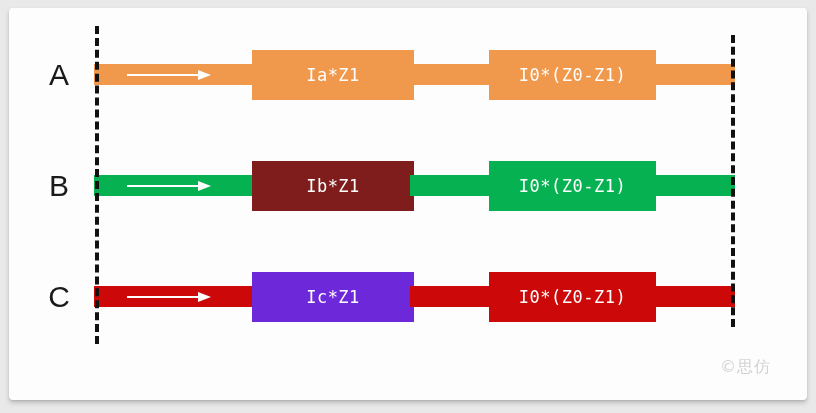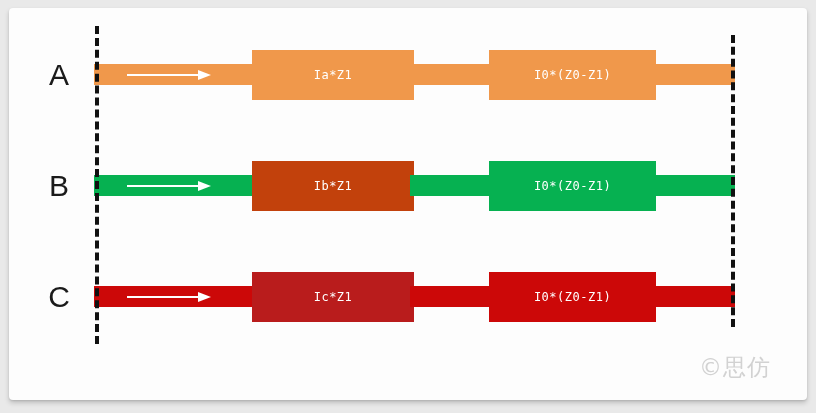--- a/index.html
+++ b/index.html
@@ -68,21 +68,21 @@
   
   .block {
     position: absolute;
     top: 0px;
     height: 50px;
     display: flex;
     align-items: center;
     justify-content: center;
     color: #ffffff;
     font-family: "DejaVu Sans Mono", "Liberation Mono", monospace;
-    font-size: 12px;
+    font-size: 17px;
     letter-spacing: 0.5px;
     white-space: nowrap;
   }
   
   .seg-1 { left: 85px;  width: 160px; }
   .block-1 { left: 243px; width: 162px; }
   .seg-2 { left: 401px; width: 82px;  }
   .block-2 { left: 480px; width: 167px; text-align: right; }
   .seg-3 { left: 643px; width: 83px;  }
 
@@ -130,21 +130,21 @@
   #label-c { top: 272px; }
 
   
   #watermark {
     position: absolute;
     right: 36px;
     bottom: 18px;
     text-align: center;
     color: #d2d2d2;
     font-family: "DejaVu Sans", sans-serif;
-    font-size: 23px;
+    font-size: 16px;
     line-height: 30px;
     letter-spacing: 1px;
     user-select: none;
     z-index: 2;
   }
   #watermark div { white-space: nowrap; }
 </style>
 </head>
 <body>
 
@@ -158,33 +158,33 @@
       <div class="block block-2" style="background: rgb(240, 152, 75);">I0*(Z0-Z1)</div>
       <div class="seg seg-3" style="background: rgb(240, 152, 75);"></div>
       <div class="arrow">
         <div class="shaft"></div>
         <div class="head"></div>
       </div>
     </div>
 
     <div class="row" id="row-b">
       <div class="seg seg-1" style="background: rgb(6, 177, 81);"></div>
-      <div class="block block-1" style="background: #c2410c;">Ib*Z1</div>
+      <div class="block block-1" style="background: #7f1d1d;">Ib*Z1</div>
       <div class="seg seg-2" style="background: rgb(6, 177, 81);"></div>
       <div class="block block-2" style="background: rgb(6, 177, 81);">I0*(Z0-Z1)</div>
       <div class="seg seg-3" style="background: rgb(6, 177, 81);"></div>
       <div class="arrow">
         <div class="shaft"></div>
         <div class="head"></div>
       </div>
     </div>
 
     <div class="row" id="row-c">
       <div class="seg seg-1" style="background: rgb(204, 8, 8);"></div>
-      <div class="block block-1" style="background: #b91c1c;">Ic*Z1</div>
+      <div class="block block-1" style="background: #6d28d9;">Ic*Z1</div>
       <div class="seg seg-2" style="background: rgb(204, 8, 8);"></div>
       <div class="block block-2" style="background: rgb(204, 8, 8);">I0*(Z0-Z1)</div>
       <div class="seg seg-3" style="background: rgb(204, 8, 8);"></div>
       <div class="arrow">
         <div class="shaft"></div>
         <div class="head"></div>
       </div>
     </div>
 
     <div class="phase-label" id="label-a">A</div>

